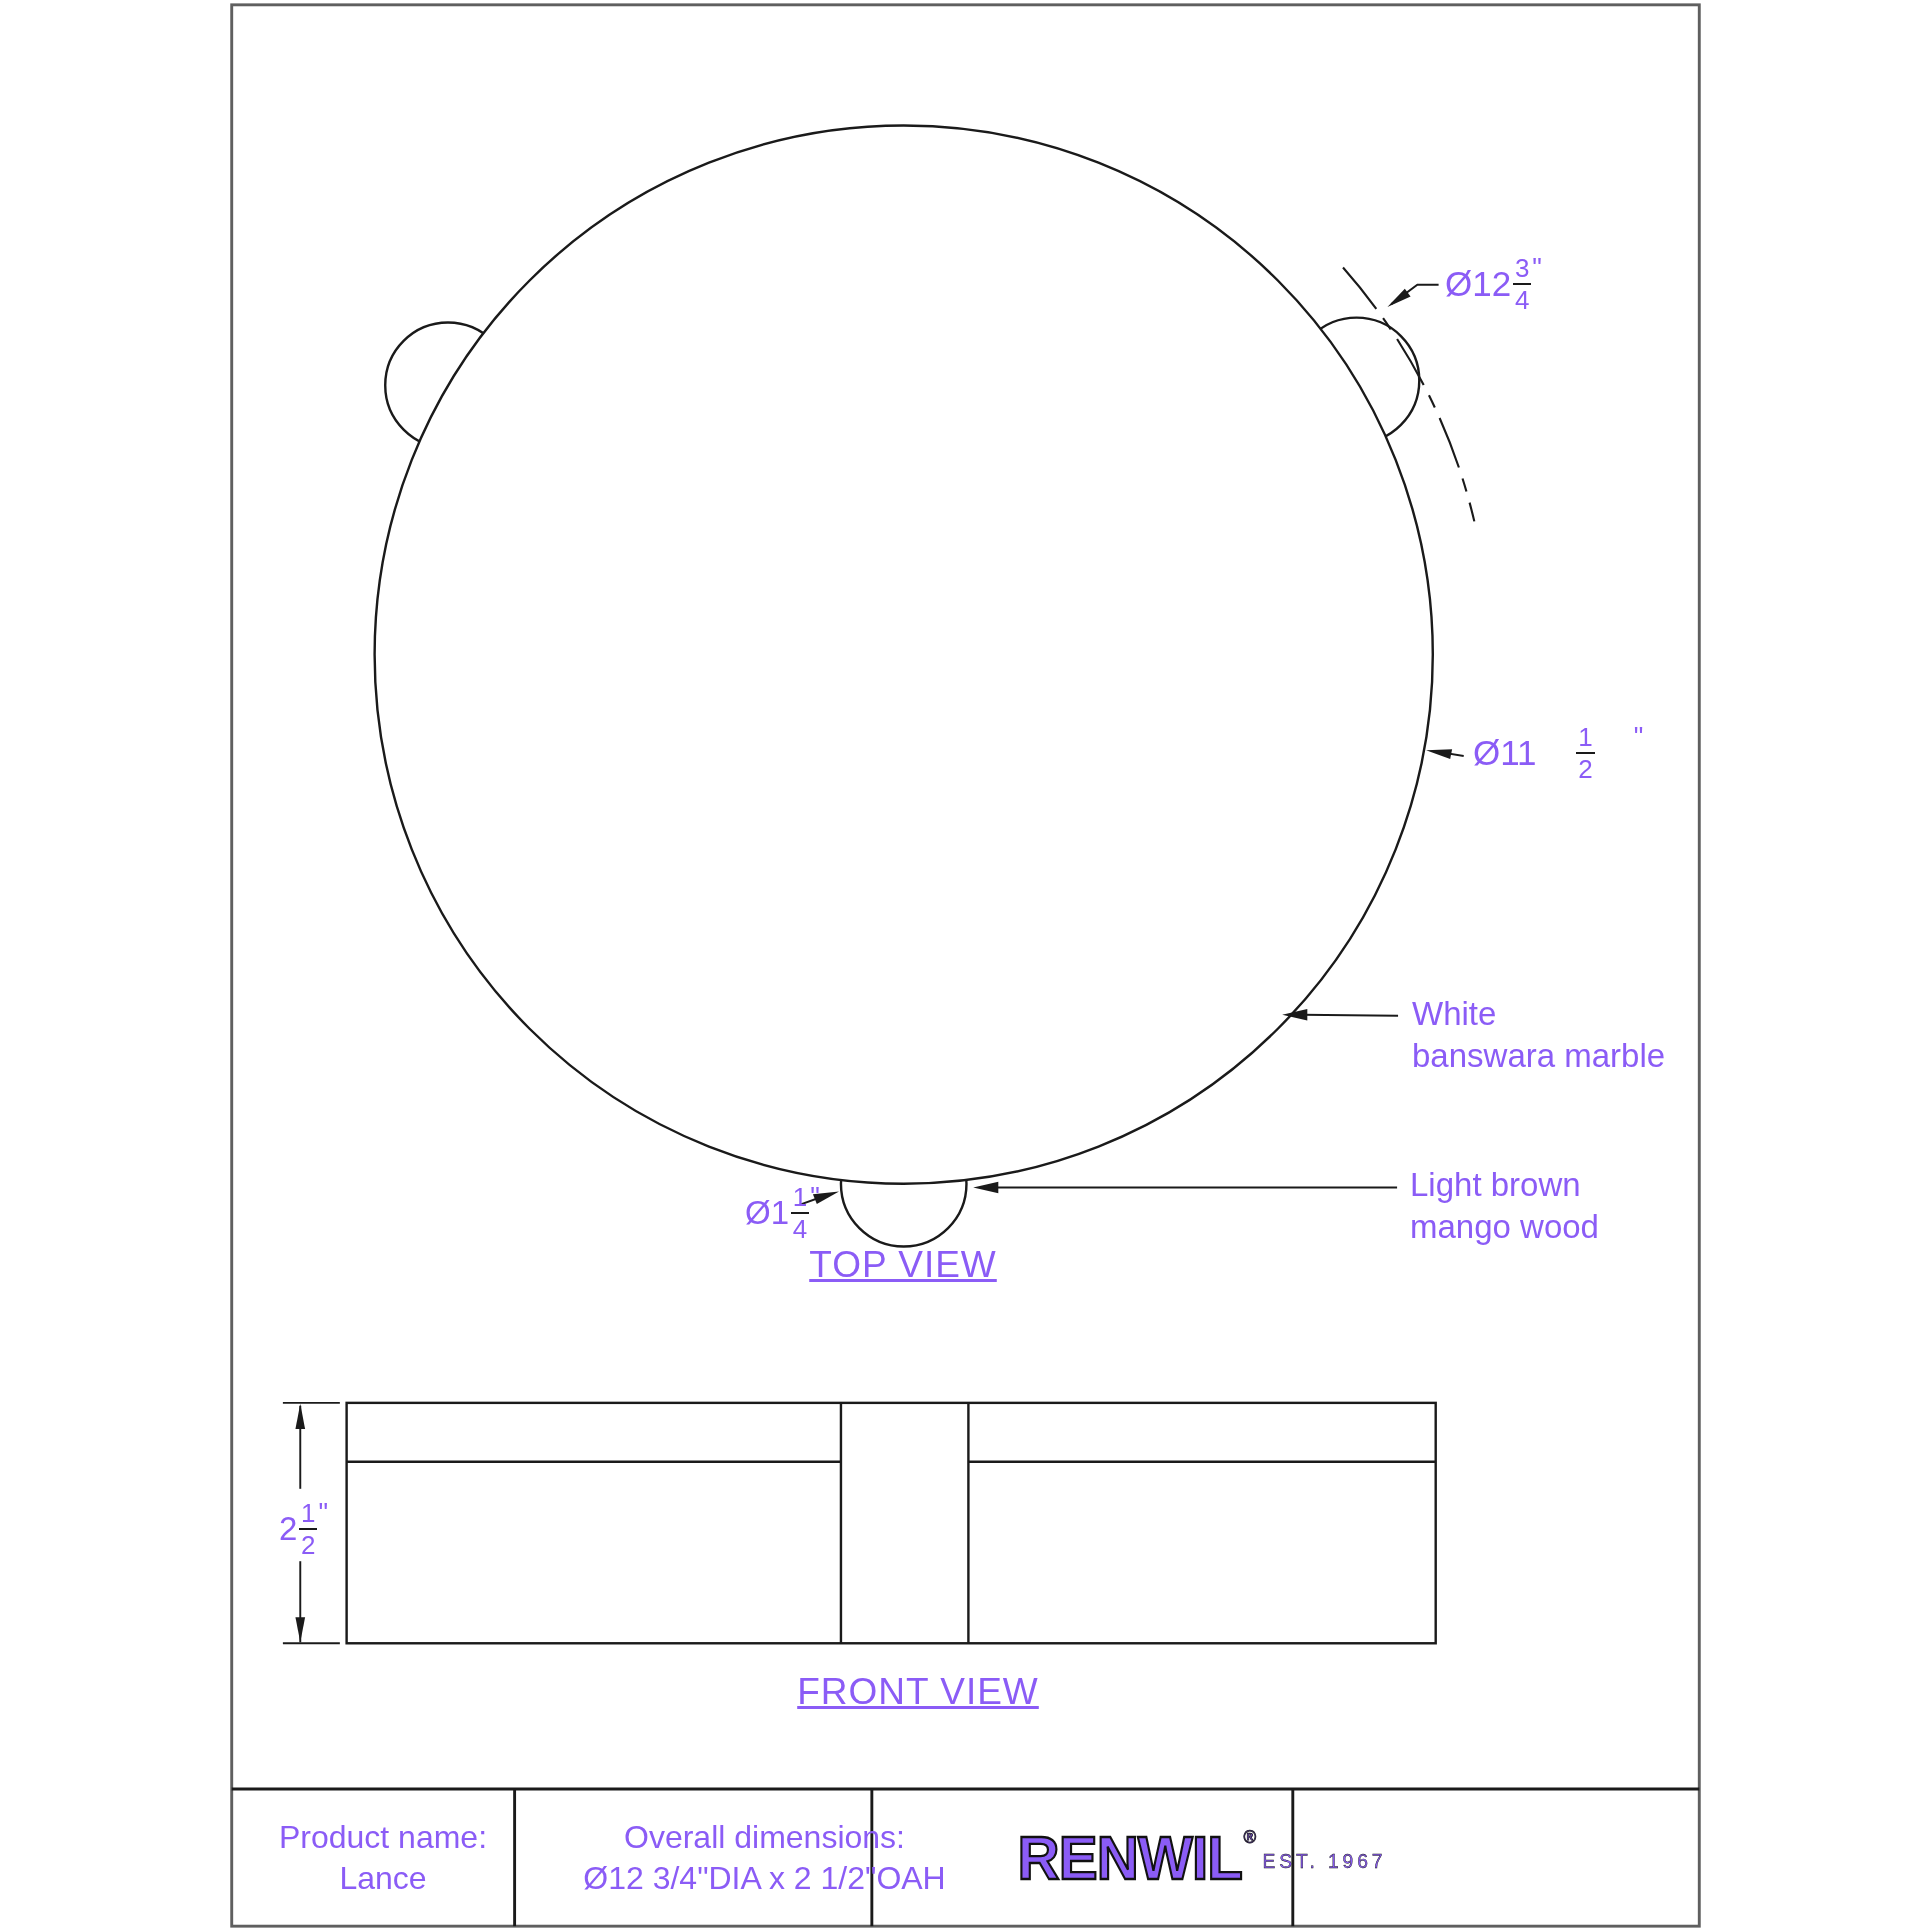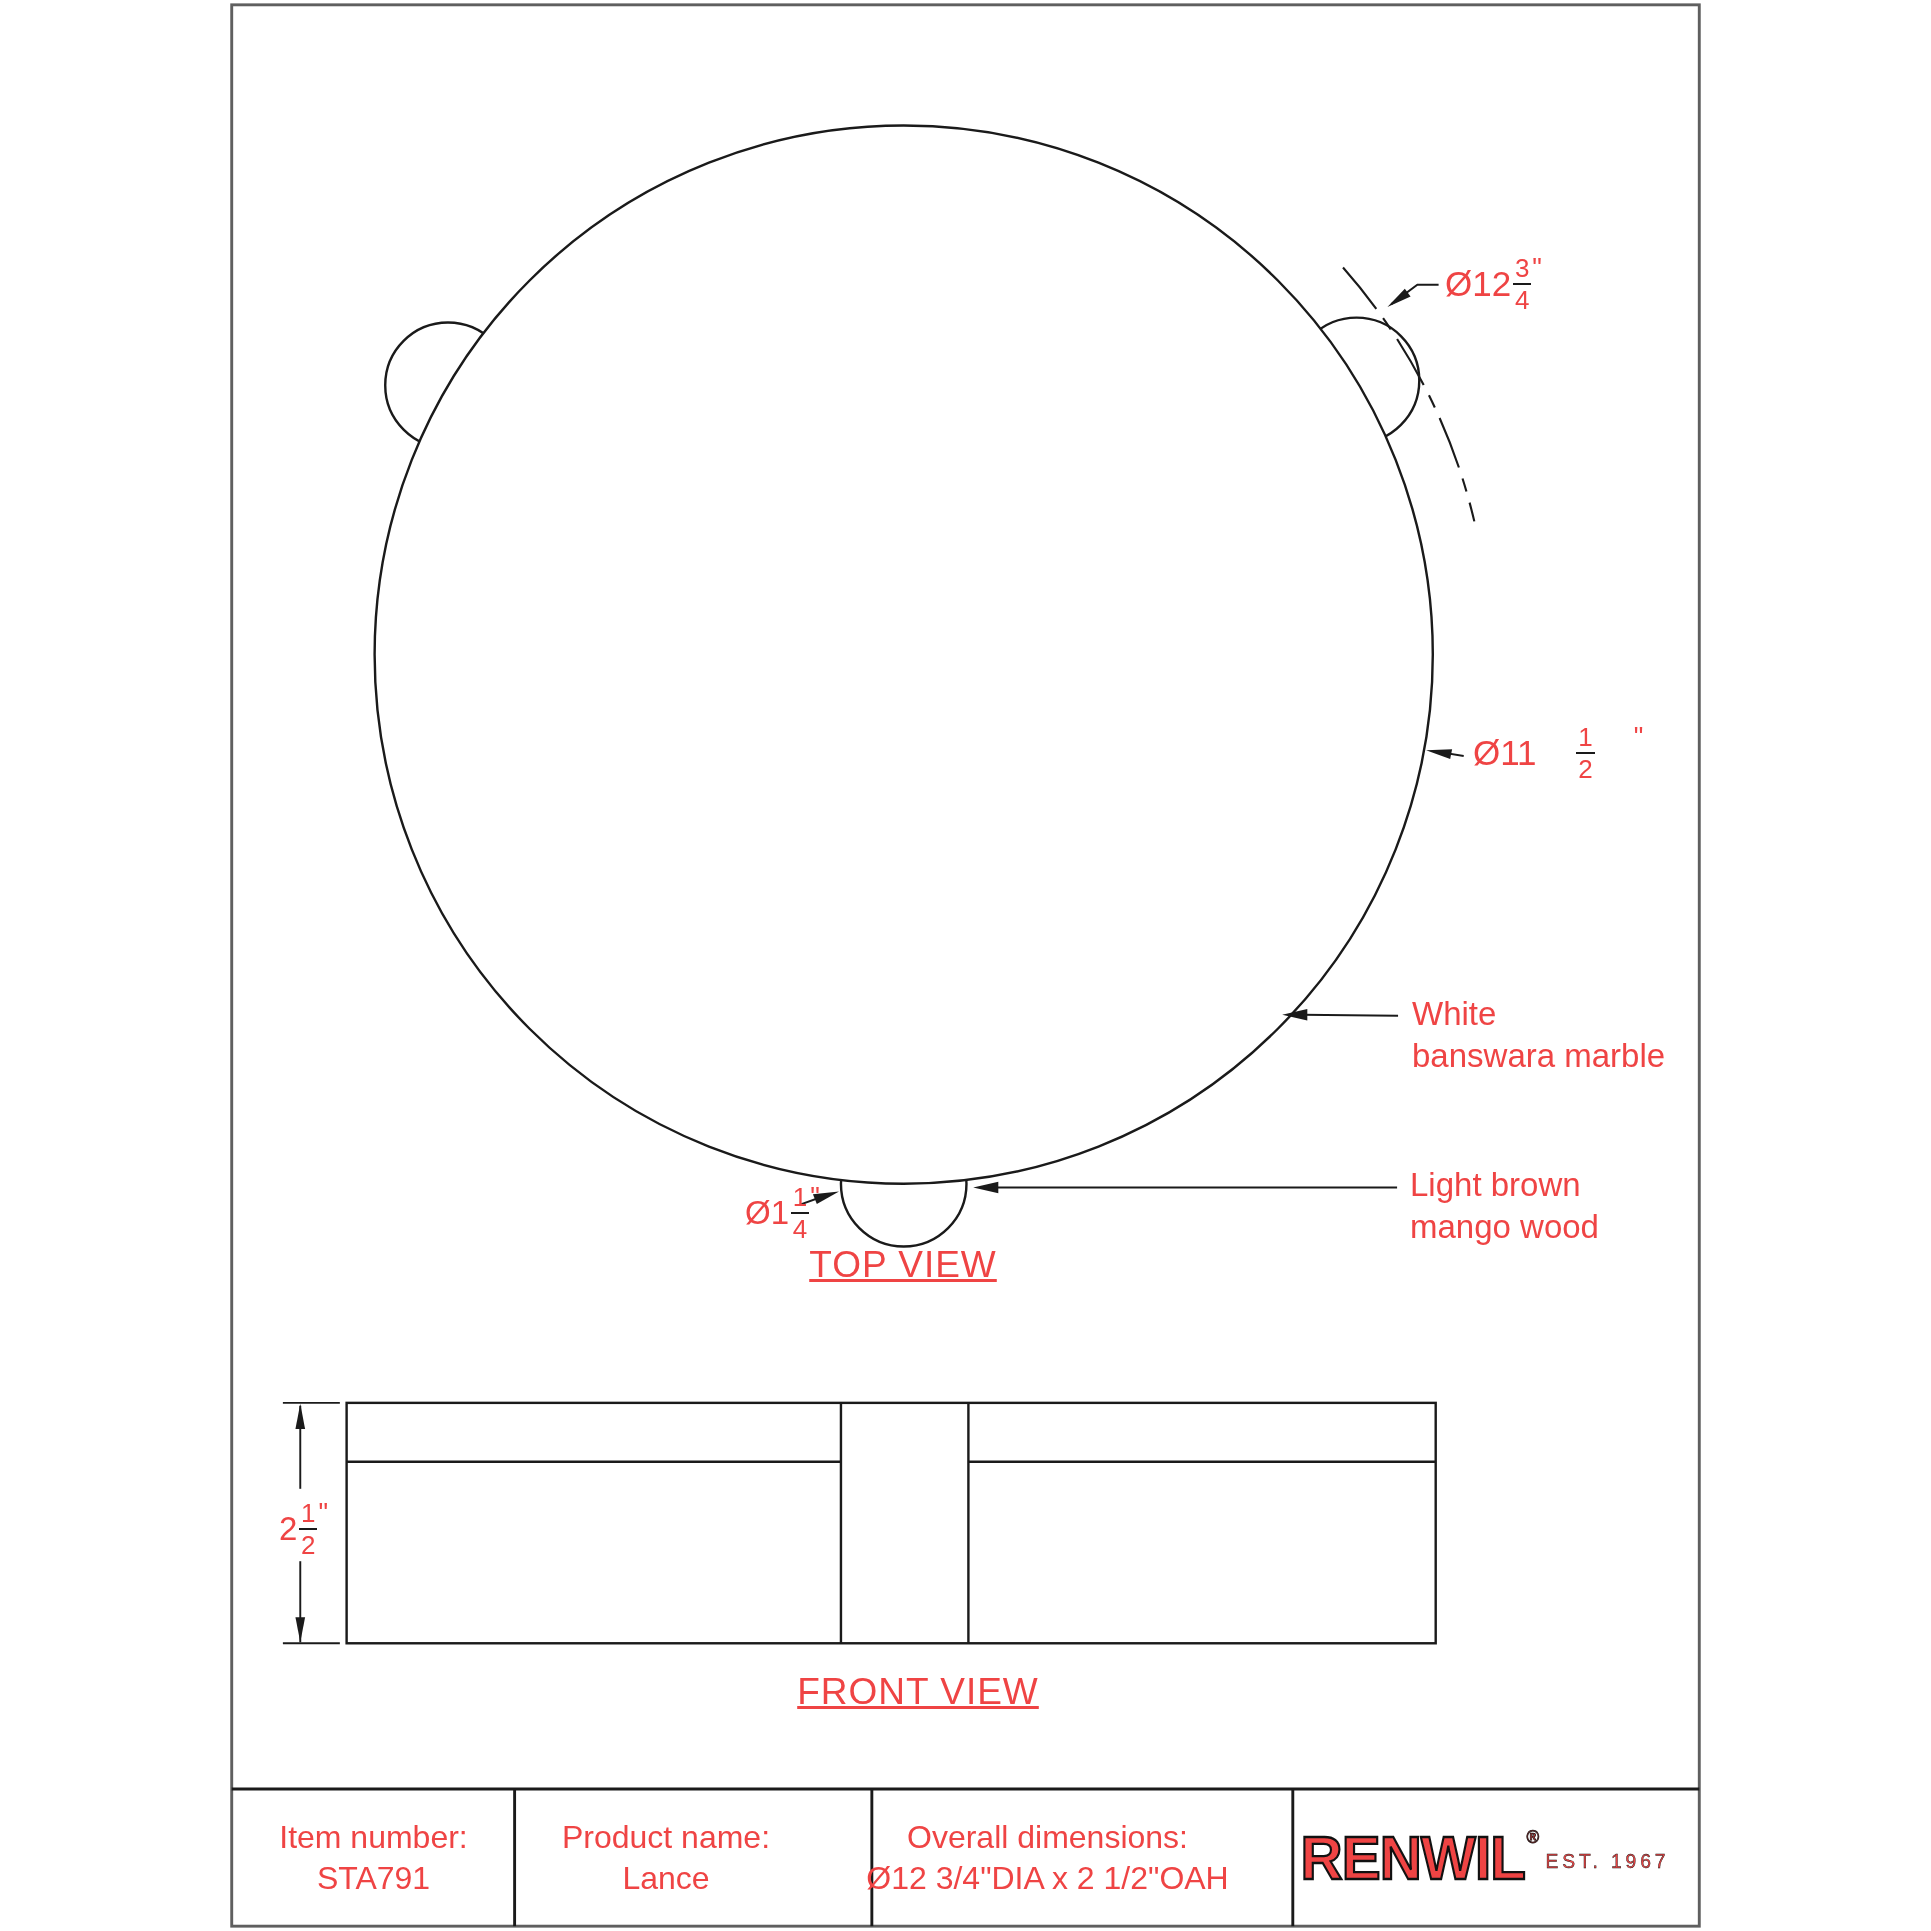--- a/index.html
+++ b/index.html
@@ -1,21 +1,21 @@
 <!DOCTYPE html>
 <html><head>
 <meta charset="utf-8">
 <style>
   html,body{margin:0;padding:0;background:#fff;}
   #canvas{
     position:relative;
     width:1931px;height:1931px;
     background:#ffffff;
     font-family:"Liberation Sans", sans-serif;
-    color:#ef4444;
+    color:#8b5cf6;
     overflow:hidden;
   }
   #drawing-svg{position:absolute;left:0;top:0;}
   .abs{position:absolute;}
   
   .dim{display:inline-flex;align-items:center;font-size:35px;line-height:1;white-space:nowrap;}
   .dim .frac{display:inline-flex;flex-direction:column;align-items:center;font-size:26px;line-height:1;margin-left:1.9px;}
   .dim .frac .num{border-bottom:2.4px solid #1a1a1a;padding:0 1.9px 1.9px;}
   .dim .frac .den{padding-top:1.9px;}
   .dim .suffix{align-self:flex-start;font-size:27px;line-height:1;margin-left:1px;}
@@ -129,24 +129,20 @@
     <span class="frac">
       <span class="num">1</span>
       <span class="den">2</span>
     </span>
     <span class="suffix">"</span>
   </span>
 
   <div class="abs view-label" style="left:773px;width:290px;top:1671px;">FRONT VIEW</div>
 
   <div class="tb">
-    <div class="tb-cell tb-c1">
-      <div>Item number:</div>
-      <div>STA791</div>
-    </div>
     <div class="tb-cell tb-c2">
       <div>Product name:</div>
       <div>Lance</div>
     </div>
     <div class="tb-cell tb-c3">
       <div>Overall dimensions:</div>
       <div>Ø12 3/4"DIA x 2 1/2"OAH</div>
     </div>
     <div class="tb-cell tb-c4">
       <div class="brand-wrap">

